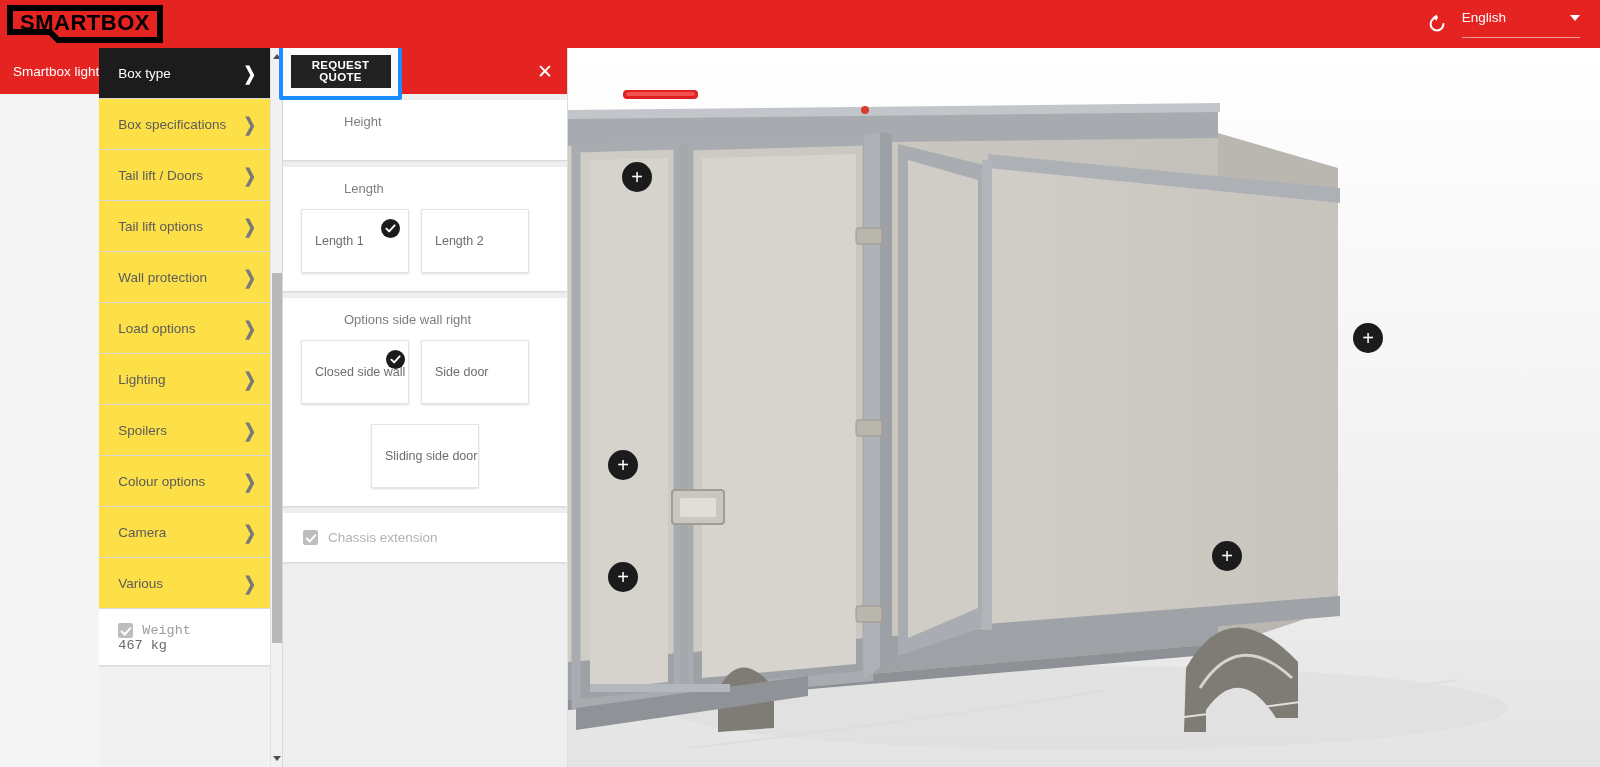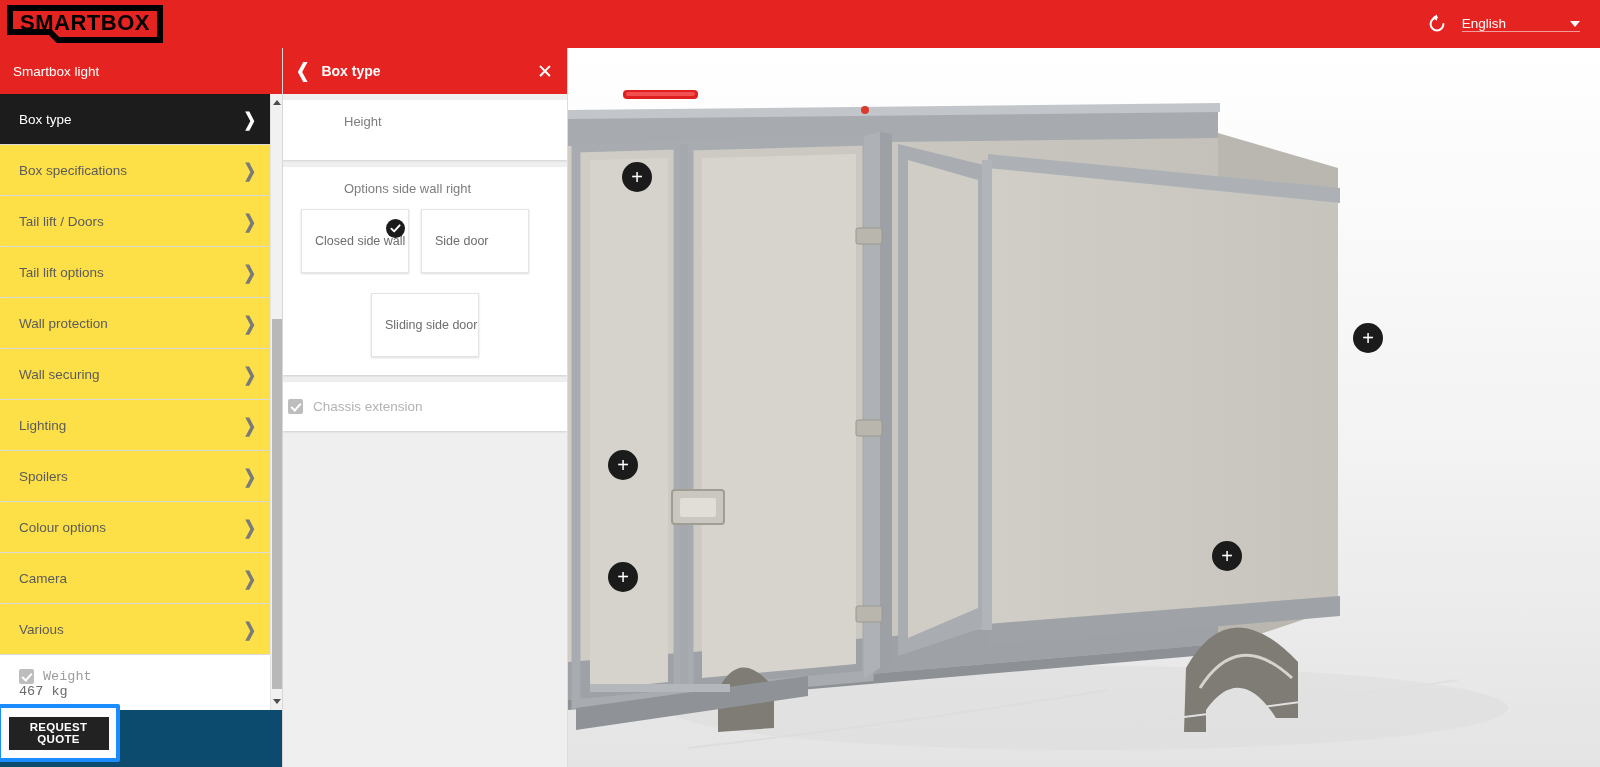--- a/index.html
+++ b/index.html
@@ -18,34 +18,34 @@
     background: #e52421; display: flex; align-items: center;
     justify-content: space-between; z-index: 40;
   }
   .logo-wrap { margin-left: 6px; width: 158px; height: 40px; }
   .logo-wrap svg { display: block; }
 
   .topbar-right { display: flex; align-items: center; gap: 14px; margin-right: 20px; }
   .reset-icon { width: 22px; height: 22px; display: block; cursor: pointer; }
   .lang-select {
     display: flex; align-items: center; gap: 64px;
-    color: #fff; font-size: 13.5px; padding-bottom: 0;
+    color: #fff; font-size: 13.5px; padding-bottom: 12px;
     border-bottom: 1px solid rgba(255,255,255,.55);
     cursor: pointer; min-width: 108px;
   }
   .caret-down {
     width: 0; height: 0; border-left: 5px solid transparent;
     border-right: 5px solid transparent; border-top: 6px solid #fff;
   }
 
   
   .sidebar {
     position: absolute; top: 48px; left: 0; width: 283px; height: 719px;
     background: #f4f4f4; border-right: 1px solid #d7d7d7;
-    display: flex; flex-direction: column; z-index: 30;
+    display: flex; flex-direction: row; z-index: 30;
   }
   .sidebar-head {
     height: 46px; background: #e52421; color: #fff;
     display: flex; align-items: center; padding-left: 13px;
     font-size: 13.5px; flex: 0 0 auto;
   }
   .sidebar-scroll-area {
     position: relative; flex: 1 1 auto; overflow: hidden;
     background: #f1f1f1;
   }
@@ -161,21 +161,21 @@
     white-space: nowrap;
   }
   .opt-badge {
     position: absolute; top: 9px; right: 8px; width: 19px; height: 19px;
     border-radius: 50%; background: #1b1b1b;
     display: flex; align-items: center; justify-content: center;
   }
   .opt-badge.inline { right: auto; left: 84px; }
   .opt-badge svg { display: block; }
 
-  .section.flat { padding: 17px 18px 17px 5px; }
+  .section.flat { padding: 17px 18px 17px 20px; }
   .flat-row { display: flex; align-items: center; gap: 10px; }
   .flat-label { color: #b3b3b3; font-size: 13.5px; }
 
   
   .viewer {
     position: absolute; top: 48px; left: 568px; width: 1032px; height: 719px;
     background: #ffffff; overflow: hidden; z-index: 10;
   }
   .viewer svg { display: block; }
   .hotspot {
@@ -231,21 +231,21 @@
           </div>
           <div class="nav-item">
             <span>Tail lift options</span>
             <span class="nav-chev">❯</span>
           </div>
           <div class="nav-item">
             <span>Wall protection</span>
             <span class="nav-chev">❯</span>
           </div>
           <div class="nav-item">
-            <span>Wall securing</span>
+            <span>Load options</span>
             <span class="nav-chev">❯</span>
           </div>
           <div class="nav-item">
             <span>Lighting</span>
             <span class="nav-chev">❯</span>
           </div>
           <div class="nav-item">
             <span>Spoilers</span>
             <span class="nav-chev">❯</span>
           </div>
@@ -291,20 +291,36 @@
   <div class="panel">
     <div class="panel-head">
       <span class="back-chev">❮</span>
       <span class="panel-title">Box type</span>
       <span class="close-x">✕</span>
     </div>
 
     <div class="panel-body" id="panel-body">
         <div class="section">
           <div class="section-title">Height</div>
+        </div>
+        <div class="section">
+          <div class="section-title">Length</div>
+          <div class="opt-grid">
+            <div class="opt-card">
+              <span class="opt-label">Length 1</span>
+              <span class="opt-badge">
+                <svg width="11" height="11" viewBox="0 0 12 12" xmlns="http://www.w3.org/2000/svg">
+                  <path d="M1.5 6.2 L4.5 9.2 L10.5 2.6" fill="none" stroke="#fff" stroke-width="2.1" stroke-linecap="round" stroke-linejoin="round"></path>
+                </svg>
+              </span>
+            </div>
+            <div class="opt-card">
+              <span class="opt-label">Length 2</span>
+            </div>
+          </div>
         </div>
         <div class="section">
           <div class="section-title">Options side wall right</div>
           <div class="opt-grid">
             <div class="opt-card">
               <span class="opt-label">Closed side wall</span>
               <span class="opt-badge inline">
                 <svg width="11" height="11" viewBox="0 0 12 12" xmlns="http://www.w3.org/2000/svg">
                   <path d="M1.5 6.2 L4.5 9.2 L10.5 2.6" fill="none" stroke="#fff" stroke-width="2.1" stroke-linecap="round" stroke-linejoin="round"></path>
                 </svg>

